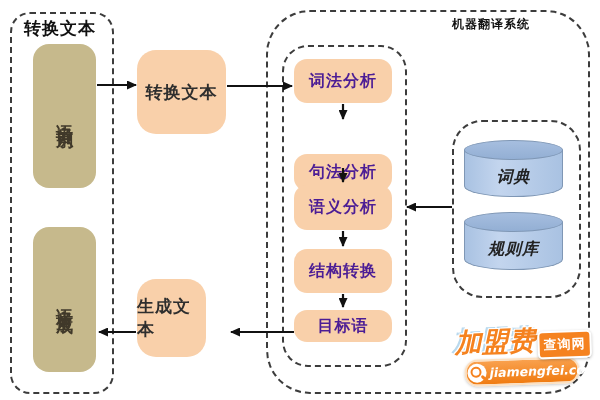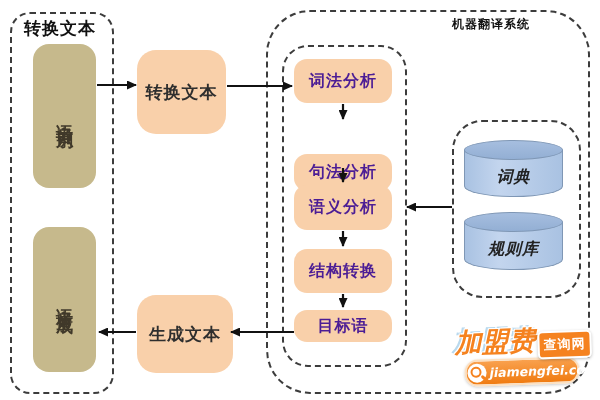--- a/index.html
+++ b/index.html
@@ -17,21 +17,21 @@
   .t-speech{left:10px;top:17px;width:100px;text-align:center;font-size:17px;letter-spacing:1px;}
   .t-mt{left:330px;top:16px;width:200px;text-align:right;font-size:12px;letter-spacing:1px;}
   
   .tan{position:absolute;background:#c6b98c;border-radius:16px;display:flex;align-items:center;justify-content:center;}
   .tan span{writing-mode:vertical-rl;text-orientation:upright;font-size:17px;font-weight:600;color:#40392a;letter-spacing:3px;line-height:1;}
   .tan1{left:33px;top:44px;width:63px;height:144px;}
   .tan2{left:33px;top:227px;width:63px;height:145px;}
   
   .peach{position:absolute;background:#f9d0aa;border-radius:16px;display:flex;align-items:center;justify-content:center;font-size:17px;font-weight:600;color:#2e2e2e;letter-spacing:1px;}
   .b-convert{left:137px;top:50px;width:89px;height:84px;border-radius:19px;}
-  .b-generate{left:137px;top:295px;width:96px;height:78px;border-radius:19px;}
+  .b-generate{left:137px;top:279px;width:69px;height:78px;border-radius:19px;}
   .step{position:absolute;left:294px;width:98px;background:#f9d0aa;border-radius:13px;display:flex;align-items:center;justify-content:center;font-size:16px;font-weight:600;color:#4c1d95;letter-spacing:1px;}
   .s1{top:59px;height:44px;}  .s2{top:122px;height:37px;margin-top:32px;}
   .s3{top:185px;height:45px;} .s4{top:249px;height:44px;}
   .s5{top:310px;height:32px;}
   
   .cyl{position:absolute;width:99px;font-style:italic;}
   .cyl .top{position:absolute;left:0;right:0;top:0;height:20px;border-radius:50%;background:linear-gradient(180deg,#a6bedf,#93afd4);border:1px solid #7f97b5;box-sizing:border-box;z-index:2;}
   .cyl .body{position:absolute;left:0;right:0;top:10px;bottom:0;background:linear-gradient(90deg,#a9c2e2,#c3d5ee 35%,#a9c2e2);border:1px solid #7f97b5;border-top:none;box-sizing:border-box;border-radius:0 0 49px 49px / 0 0 11px 11px;}
   .cyl .label{position:absolute;left:0;right:0;top:27px;text-align:center;font-size:16px;font-weight:600;color:#222;z-index:3;letter-spacing:1px;}
   .cyl1{left:464px;top:140px;height:57px;}

